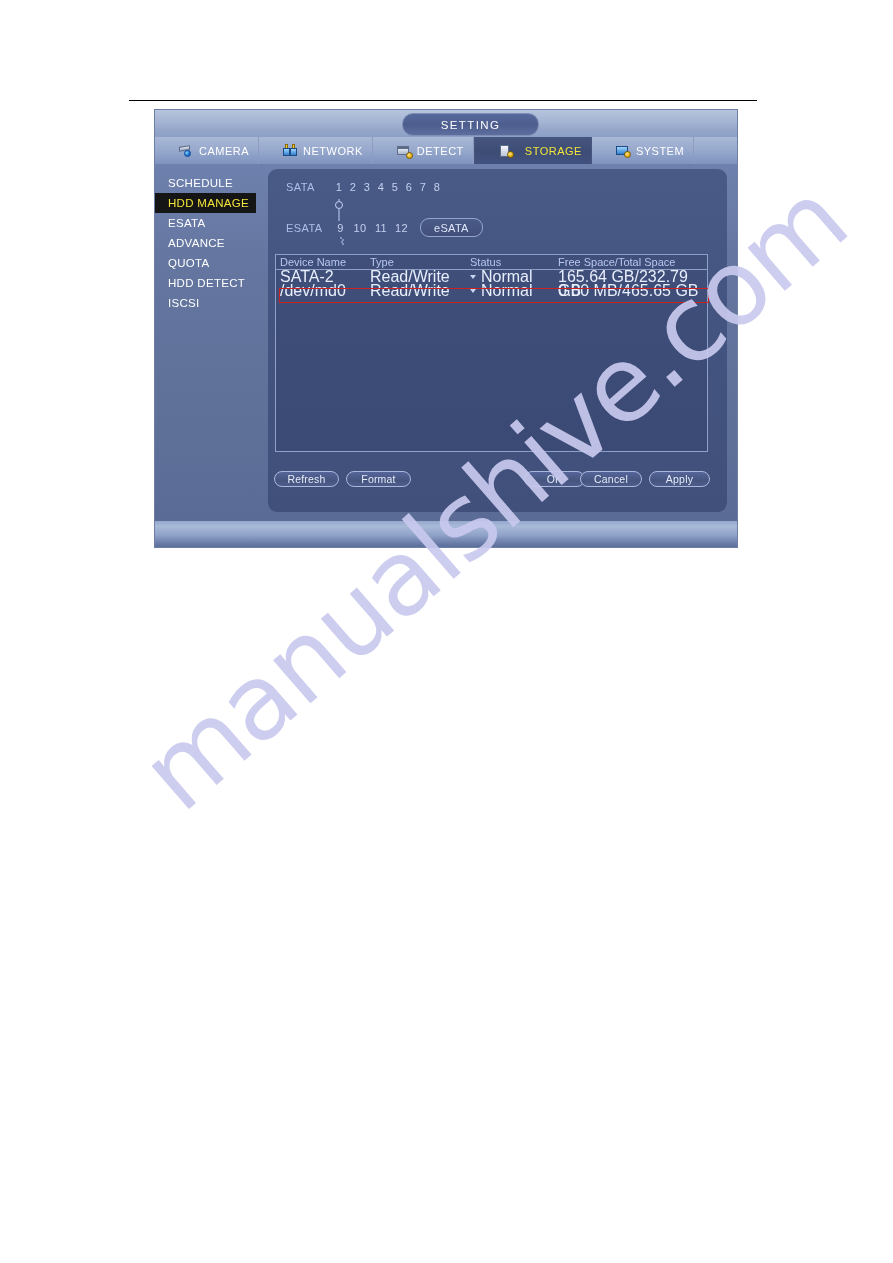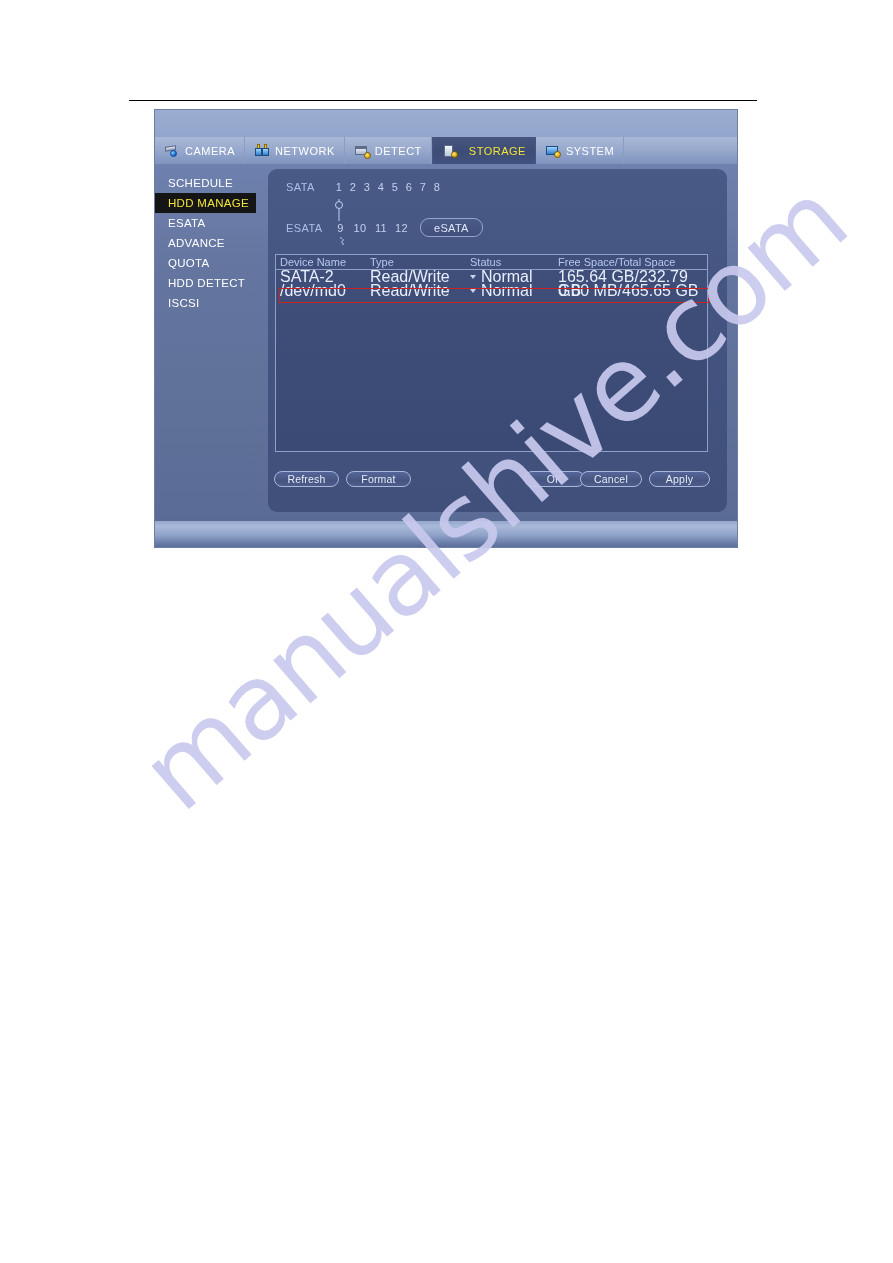--- a/index.html
+++ b/index.html
@@ -97,21 +97,21 @@
     height: 27px;
     background: linear-gradient(180deg,#a9b8d6 0%, #96a8cc 50%, #7e93be 100%);
     display: flex;
     align-items: stretch;
   }
   .tab {
     position: relative;
     display: flex;
     align-items: center;
     gap: 5px;
-    padding: 0 9px 0 10px;
+    padding: 0 9px 0 24px;
     height: 27px;
     color: #ffffff;
     font-size: 11px;
     letter-spacing: .5px;
     box-sizing: border-box;
     border-right: 1px solid #8b9cc0;
     white-space: nowrap;
   }
   .tab.active {
     background: linear-gradient(180deg,#46567f 0%,#3d4c74 55%, #425280 100%);
@@ -384,20 +384,23 @@
     background: linear-gradient(180deg,#94a7cc 0%, #a9baD9 20%, #8fa2c8 55%, #6a7ca8 85%, #5b6d9a 100%);
   }
 </style>
 </head>
 <body>
 
 <div id="header-rule"></div>
 
 <div id="dialog">
 
+  <div id="title-strip">
+    <div id="setting-pill">SETTING</div>
+  </div>
 
   <div id="tabbar">
 
     <div class="tab">
       <span class="tab-icon ic-cam">
         <span class="body"></span>
           <span class="globe"></span>
       </span>
       <span>CAMERA</span>
     </div>

